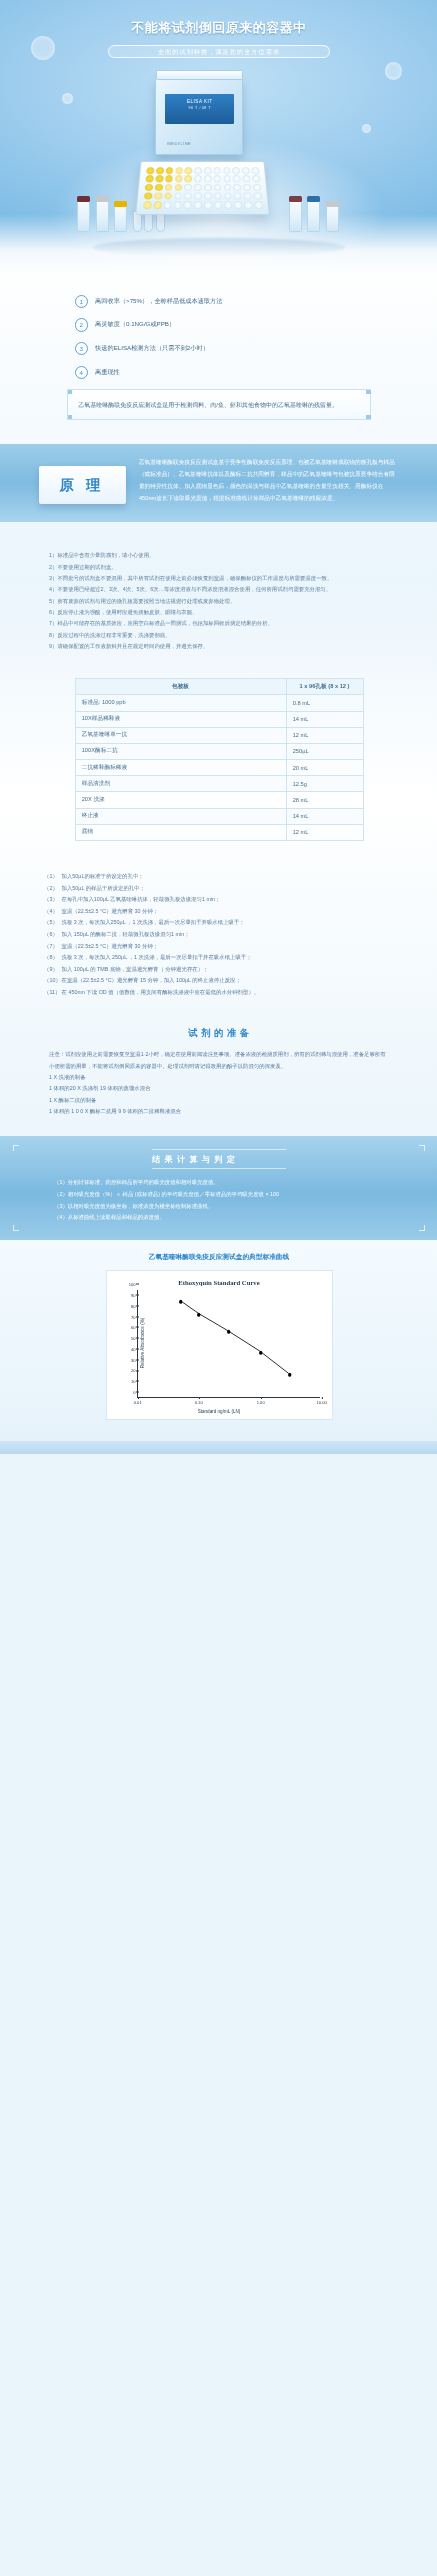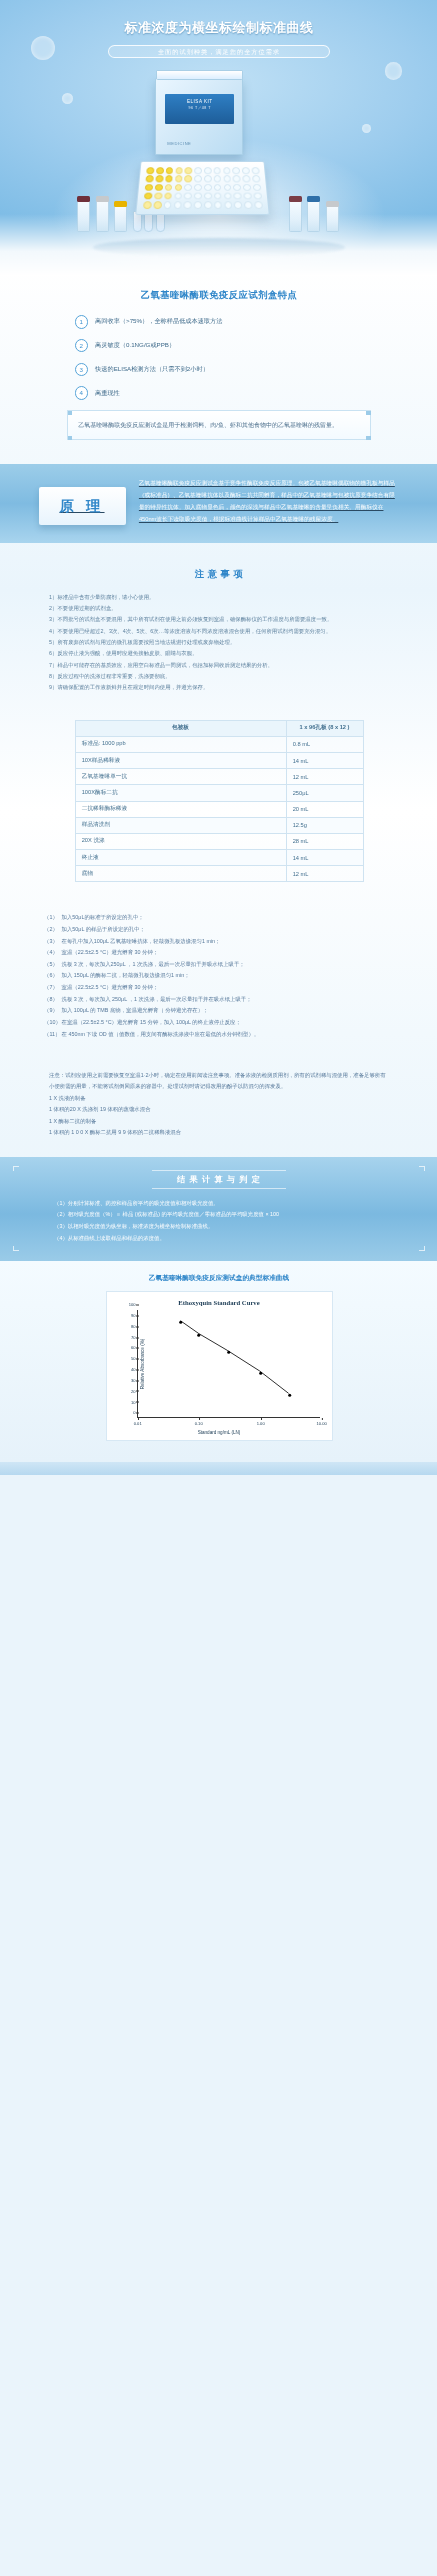--- a/index.html
+++ b/index.html
@@ -100,21 +100,21 @@
   .corner{ position:absolute; width:4.1px; height:4.1px; background:#9ccbe8; }
   .corner.tl{ left:-0.5px; top:-0.5px;} .corner.tr{ right:-0.5px; top:-0.5px;}
   .corner.bl{ left:-0.5px; bottom:-0.5px;} .corner.br{ right:-0.5px; bottom:-0.5px;}
 
   
   .principle{
     margin:24px 0 0; padding:13.4px 0 17.5px;
     background:linear-gradient(180deg,#9ccde9 0%, #7fbbe1 50%, #a8d4ee 100%);
     position:relative; overflow:hidden;
   }
-  .principle .inner{ width:361px; margin:0 auto; display:flex; align-items:center;text-decoration:underline; }
+  .principle .inner{ width:361px; margin:0 auto; display:flex; align-items:flex-start; }
   .principle-badge{
     width:87px; height:38px; margin-top:9.3px;
     background:linear-gradient(180deg,#ffffff,#e8f4fd); border-radius:2.1px;
     color:#2f86c9; font-size:14.4px; font-weight:bold; letter-spacing:4.1px;
     line-height:38px; text-align:center; box-shadow:0 3.1px 6.2px rgba(30,80,120,.2);
   }
   .principle-text{ flex:1; margin-left:13.4px; color:#ffffff; font-size:5.7px; line-height:2.1; }
 
   
   .notice{ padding:17.5px 0 3.1px; }
@@ -135,21 +135,21 @@
 
   
   .prep{ padding:15.5px 0 5.2px; }
   .prep-body{ width:340px; margin:9.3px auto 0; font-size:5.4px; line-height:2.1; color:#56789a; }
 
   
   .results{
     margin-top:13.4px; padding:13.4px 0 15.5px; position:relative;
     background:linear-gradient(180deg,#a7d3ed 0%, #7bb9e0 55%, #9acbe8 100%);
   }
-  .results-title{ width:134px; margin:0 auto 8.2px; text-align:center; color:#ffffff;
+  .results-title{ width:134px; margin:0 auto 8.2px; text-align:left; color:#ffffff;
      font-size:8.2px; font-weight:bold; letter-spacing:1px; border-top:0.5px solid rgba(255,255,255,.6);
      border-bottom:0.5px solid rgba(255,255,255,.6); padding:3.1px 0; }
   .results-body{ width:330px; margin:0 auto; color:#ffffff; font-size:5.4px; line-height:2.2; }
   .res-corner{ position:absolute; width:5.2px; height:5.2px; border:1px solid rgba(255,255,255,.7); }
   .res-corner.tl{ left:13.4px; top:9.3px; border-right:0; border-bottom:0;}
   .res-corner.tr{ right:13.4px; top:9.3px; border-left:0; border-bottom:0;}
   .res-corner.bl{ left:13.4px; bottom:9.3px; border-right:0; border-top:0;}
   .res-corner.br{ right:13.4px; bottom:9.3px; border-left:0; border-top:0;}
 
   
@@ -174,21 +174,21 @@
 <body>
 
 <div class="page">
 
   <section class="hero">
     <div class="bubble" style="left:31px; top:36px; width:24px; height:24px;"></div>
     <div class="bubble" style="left:62px; top:93px; width:11.3px; height:11.3px;"></div>
     <div class="bubble" style="right:36px; top:62px; width:17.5px; height:17.5px;"></div>
     <div class="bubble" style="right:67px; top:124px; width:9.3px; height:9.3px;"></div>
 
-    <div class="hero-title">标准浓度为横坐标绘制标准曲线</div>
+    <div class="hero-title">不能将试剂倒回原来的容器中</div>
     <div class="hero-sub">全面的试剂种类，满足您的全方位需求</div>
 
     <div class="hero-img-wrap">
       <div class="kit-box">
         <div class="lid"></div>
         <div class="kit-label">
           <span>ELISA KIT</span>
           <small>96 T／48 T</small>
         </div>
         <div class="kit-foot">MEDICINE</div>
@@ -278,21 +278,20 @@
             <span class="well"></span>
             <span class="well"></span>
             <span class="well"></span>
         </div>
       </div>
       <div class="reflect"></div>
     </div>
   </section>
 
   <section class="features">
-    <h2 class="sec-title">乙氧基喹啉酶联免疫反应试剂盒特点</h2>
     <div class="feat-list">
       <div class="feat">
         <div class="feat-num">1</div>
         <div class="feat-txt">高回收率（&gt;75%），全称样品低成本速取方法</div>
       </div>
       <div class="feat">
         <div class="feat-num">2</div>
         <div class="feat-txt">高灵敏度（0.1NG/G或PPB）</div>
       </div>
       <div class="feat">
@@ -315,21 +314,20 @@
   </section>
 
   <section class="principle">
     <div class="inner">
       <div class="principle-badge">原 理</div>
       <div class="principle-text">乙氧基喹啉酶联免疫反应测试盒基于竞争性酶联免疫反应原理。包被乙氧基喹啉偶联物的微孔板与样品（或标准品）、乙氧基喹啉抗体以及酶标二抗共同孵育，样品中的乙氧基喹啉与包被抗原竞争结合有限量的特异性抗体。加入底物显色后，颜色的深浅与样品中乙氧基喹啉的含量呈负相关。用酶标仪在450nm波长下读取吸光度值，根据标准曲线计算样品中乙氧基喹啉的残留浓度。</div>
     </div>
   </section>
 
   <section class="notice">
-    <h2 class="sec-title">注 意 事 项</h2>
     <div class="notice-body">
       <div>1）标准品中含有少量防腐剂，请小心使用。</div>
       <div>2）不要使用过期的试剂盒。</div>
       <div>3）不同批号的试剂盒不要混用，其中所有试剂在使用之前必须恢复到室温，确保酶标仪的工作温度与所需要温度一致。</div>
       <div>4）不要使用已经超过2、3次、4次、5次、6次…等浓度溶液与不同浓度溶液混合使用，任何所用试剂均需要充分混匀。</div>
       <div>5）所有废弃的试剂与用过的微孔板需要按照当地法规进行处理或废弃物处理。</div>
       <div>6）反应停止液为强酸，使用时应避免接触皮肤、眼睛与衣服。</div>
       <div>7）样品中可能存在的基质效应，应用空白标准品一同测试，包括加标回收后测定结果的分析。</div>
       <div>8）反应过程中的洗涤过程非常重要，洗涤要彻底。</div>
       <div>9）请确保配置的工作液新鲜并且在规定时间内使用，并避光保存。</div>
@@ -395,20 +393,21 @@
       <div><span class="idx">（6）</span><span>加入 150μL 的酶标二抗，轻敲微孔板边缘混匀1 min；</span></div>
       <div><span class="idx">（7）</span><span>室温（22.5±2.5 °C）避光孵育 30 分钟；</span></div>
       <div><span class="idx">（8）</span><span>洗板 3 次，每次加入 250μL ，1 次洗涤，最后一次尽量扣干并在吸水纸上吸干；</span></div>
       <div><span class="idx">（9）</span><span>加入 100μL 的 TMB 底物，室温避光孵育（ 分钟避光存在）；</span></div>
       <div><span class="idx">（10）</span><span>在室温（22.5±2.5 °C）避光孵育 15 分钟，加入 100μL 的终止液停止反应；</span></div>
       <div><span class="idx">（11）</span><span>在 450nm 下读 OD 值（值数值，用支间有酶标洗涤液中应在最低的水分钟剂型）。</span></div>
     </div>
   </section>
 
   <section class="prep">
+    <h2 class="sec-title">试 剂 的 准 备</h2>
     <div class="prep-body">
       <div>注意：试剂应使用之前需要恢复至室温1·2小时，确定在使用前阅读注意事项。准备浓液的检测质用剂，所有的试剂稀与混使用，准备足够所有小便所需的用量，不能将试剂倒回原来的容器中。处理试剂时请记得改用的酚子以防混匀的挥发及。</div>
       <div>1 X 洗液的制备</div>
       <div>1 体积的20 X 洗涤剂 19 体积的蒸馏水混合</div>
       <div>1 X 酶标二抗的制备</div>
       <div>1 体积的 1 0 0 X 酶标二抗用 9 9 体积的二抗稀释液混合</div>
     </div>
   </section>
 
   <section class="results">

